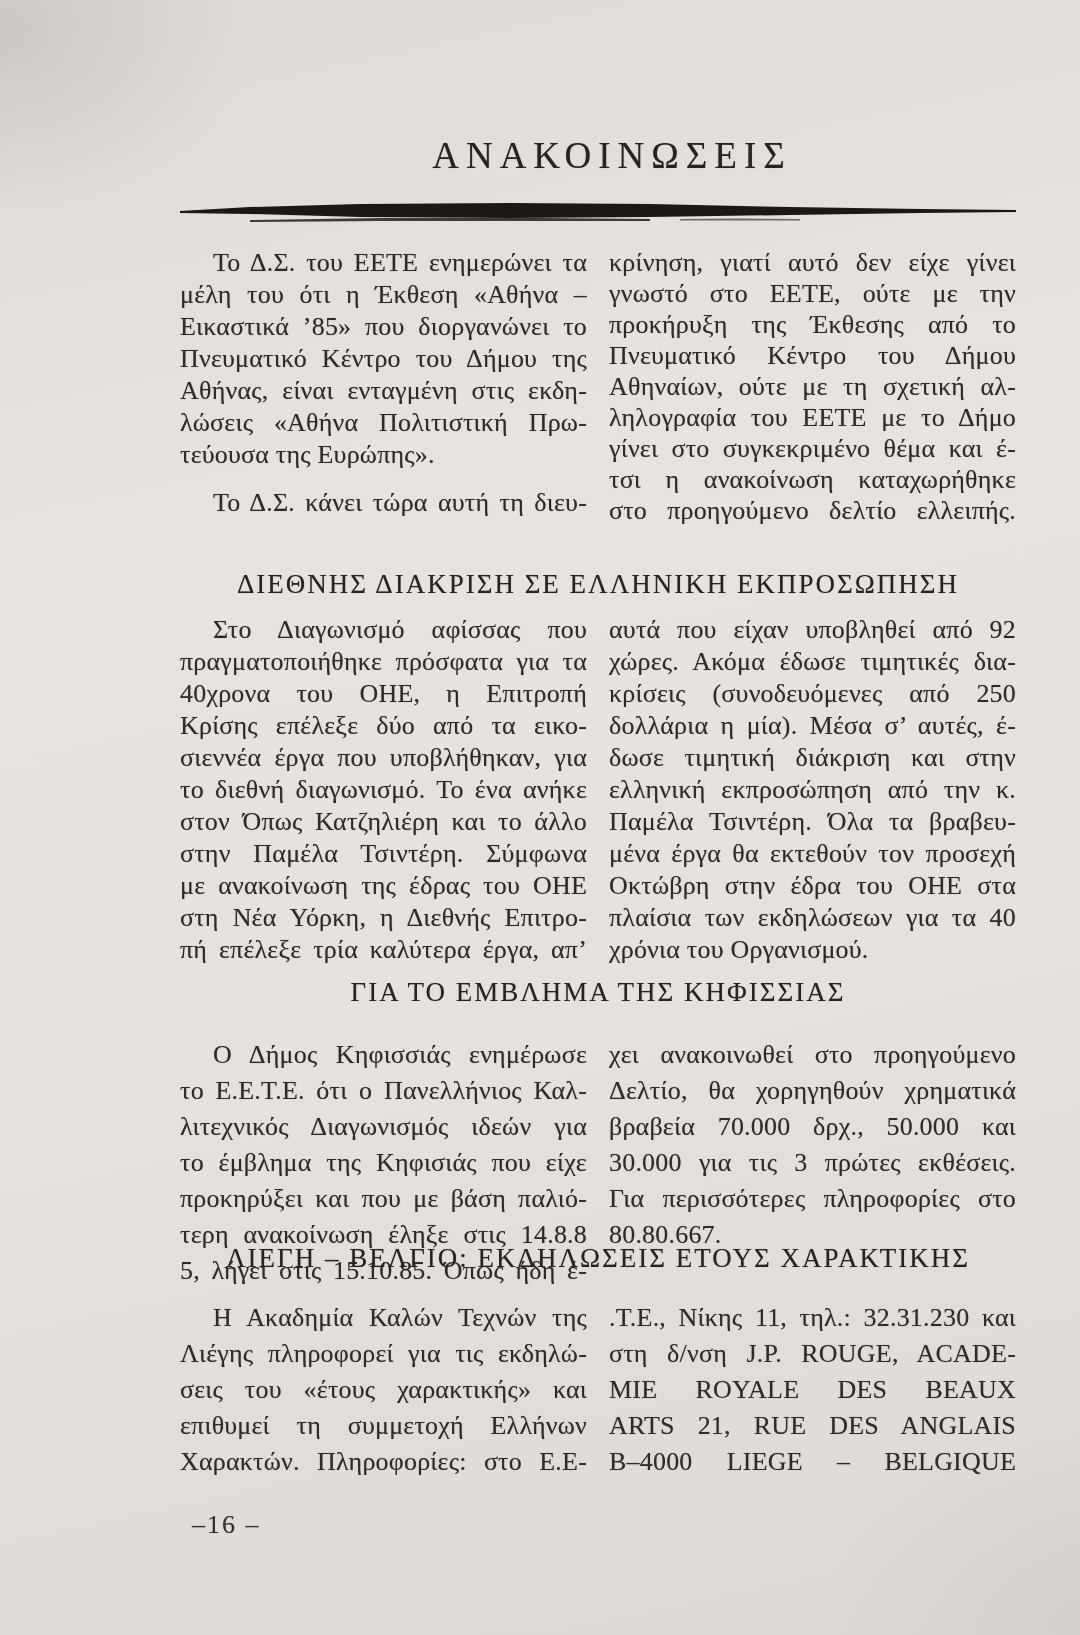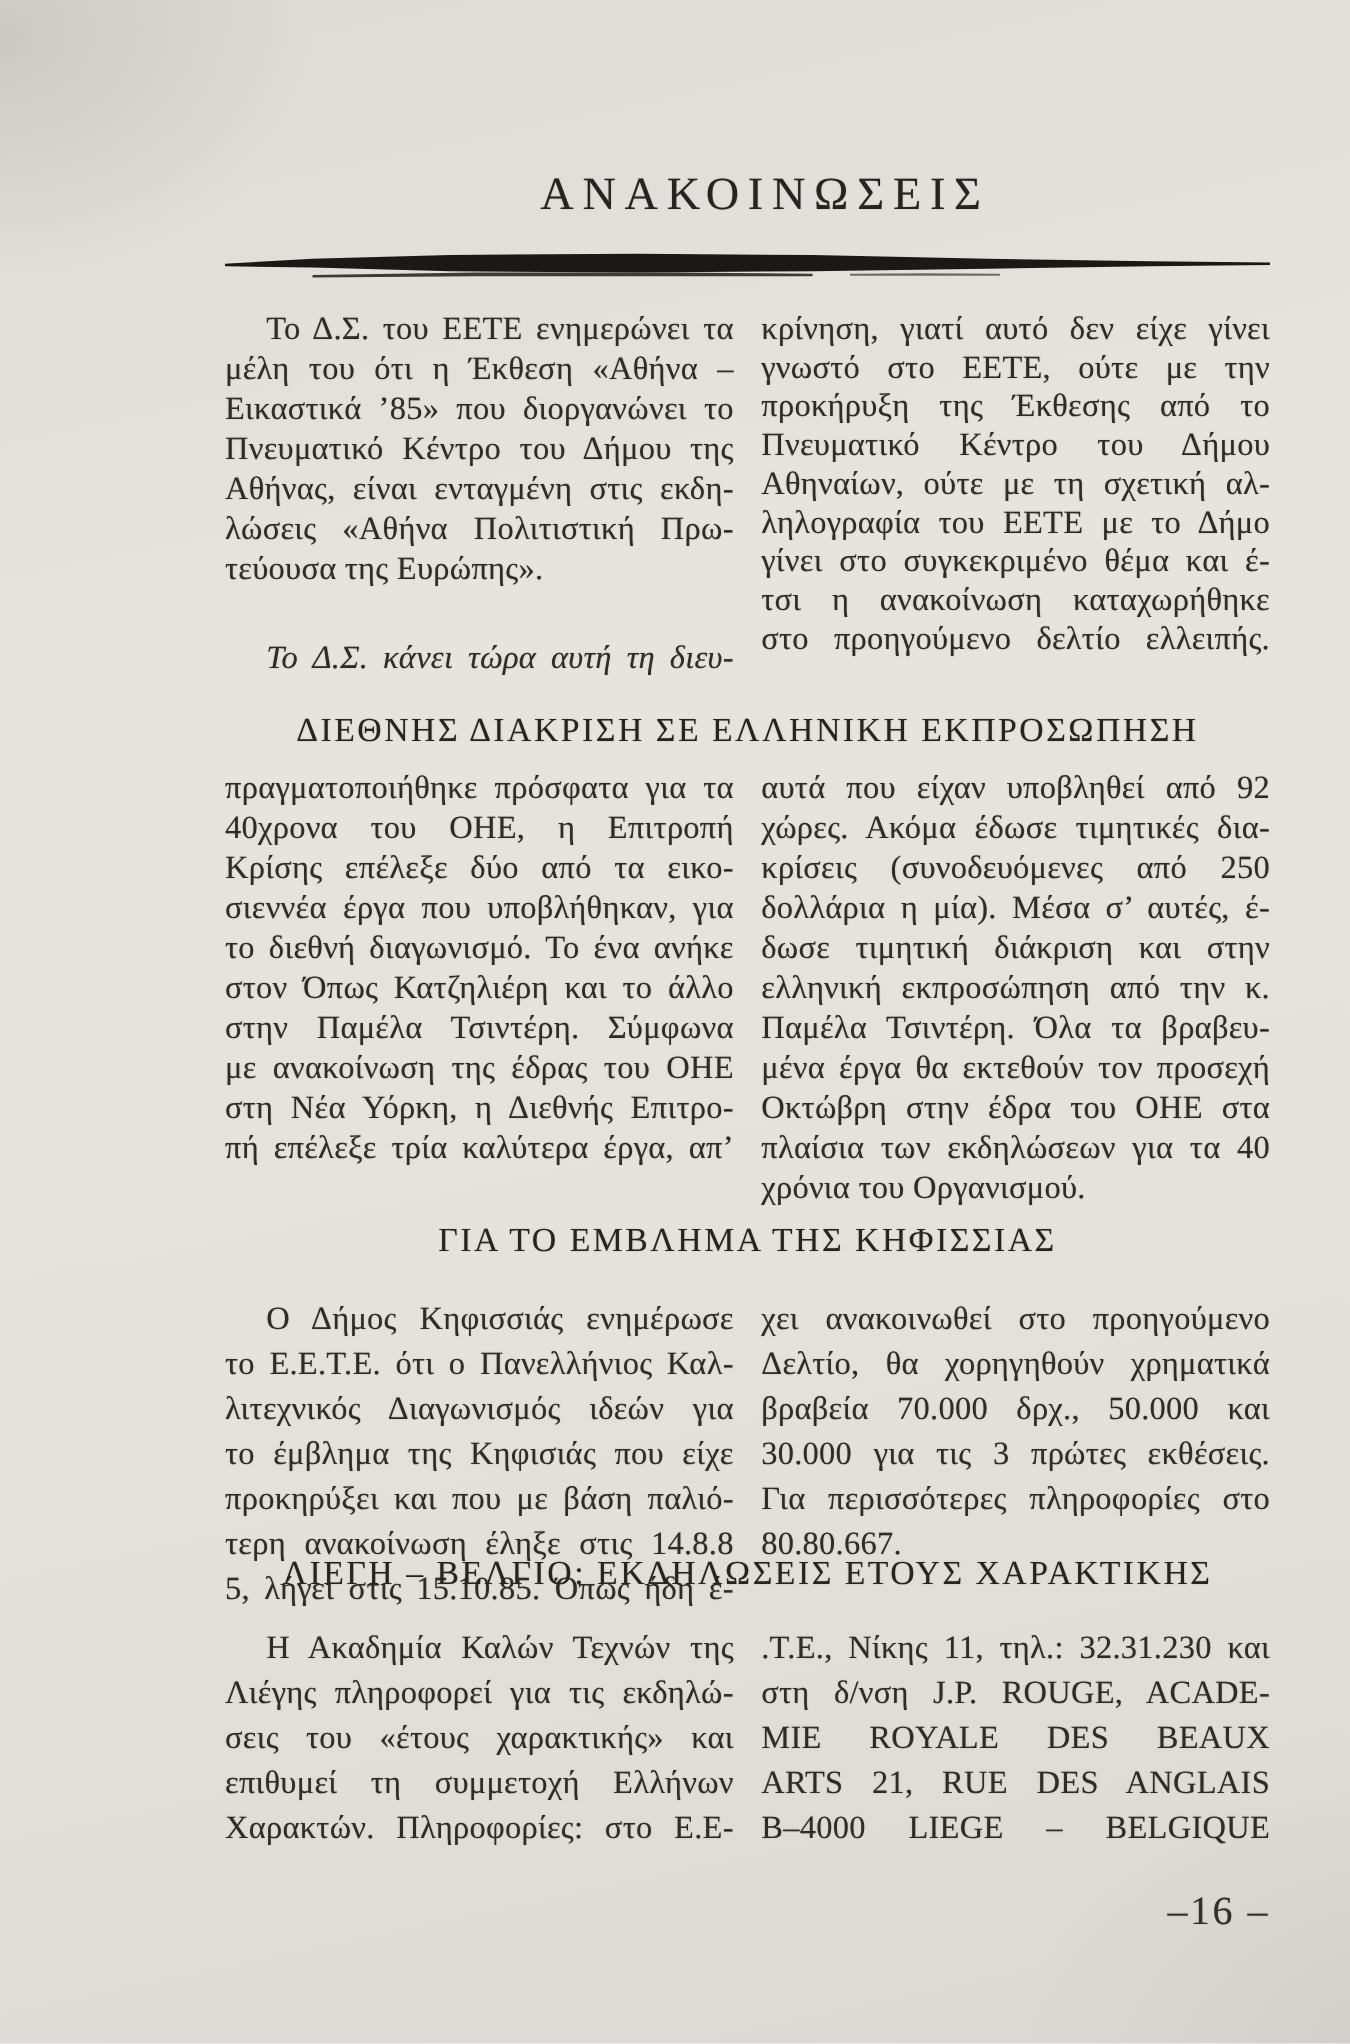--- a/index.html
+++ b/index.html
@@ -55,25 +55,25 @@
   }
   .line.endline { text-align-last: left; }
   .line.indent { padding-left: 33px; }
 
   .sec-0 .col-left  .line { line-height: 32px; }
   .sec-0 .col-right .line { line-height: 31px; }
   .sec-1 .line { line-height: 32px; }
   .sec-2 .line { line-height: 36px; }
   .sec-3 .line { line-height: 36px; }
 
-  .sec-0 .para + .para { margin-top: 39px; font-style: italic; }
+  .sec-0 .para + .para { margin-top: 16px; }
 
   .page-number {
-    position: absolute; top: 1510px; left: 180px; width: 836px;
-    text-align: right; font-size: 32px; letter-spacing: 2px; color: #33302c;
+    position: absolute; top: 1510px; left: 192px; width: 836px;
+    text-align: left; font-size: 26px; letter-spacing: 2px; color: #33302c;
   }
 </style>
 </head>
 <body>
 
 <div class="page">
 
   <h1 class="doc-title">ΑΝΑΚΟΙΝΩΣΕΙΣ</h1>
 
   <div class="rule-wrap">
@@ -114,20 +114,21 @@
               <div class="line">στο προηγούμενο δελτίο ελλειπής.</div>
             </div>
           </div>
         </div>
       </section>
       <section class="section sec-1">
         <h2 class="heading">ΔΙΕΘΝΗΣ ΔΙΑΚΡΙΣΗ ΣΕ ΕΛΛΗΝΙΚΗ ΕΚΠΡΟΣΩΠΗΣΗ</h2>
         <div class="columns">
           <div class="col col-left">
             <div class="para">
+              <div class="line indent">Στο Διαγωνισμό αφίσσας που</div>
               <div class="line">πραγματοποιήθηκε πρόσφατα για τα</div>
               <div class="line">40χρονα του ΟΗΕ, η Επιτροπή</div>
               <div class="line">Κρίσης επέλεξε δύο από τα εικο-</div>
               <div class="line">σιεννέα έργα που υποβλήθηκαν, για</div>
               <div class="line">το διεθνή διαγωνισμό. Το ένα ανήκε</div>
               <div class="line">στον Όπως Κατζηλιέρη και το άλλο</div>
               <div class="line">στην Παμέλα Τσιντέρη. Σύμφωνα</div>
               <div class="line">με ανακοίνωση της έδρας του ΟΗΕ</div>
               <div class="line">στη Νέα Υόρκη, η Διεθνής Επιτρο-</div>
               <div class="line">πή επέλεξε τρία καλύτερα έργα, απ’</div>

